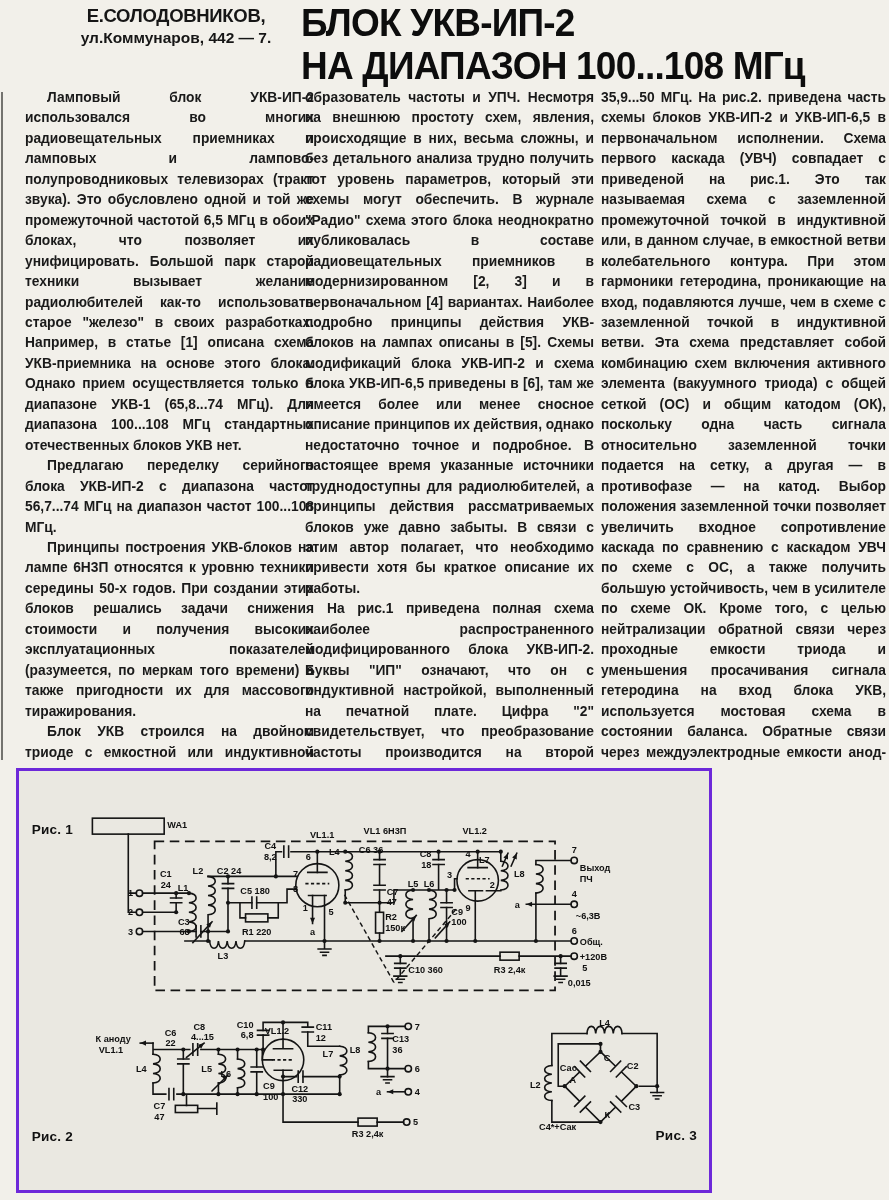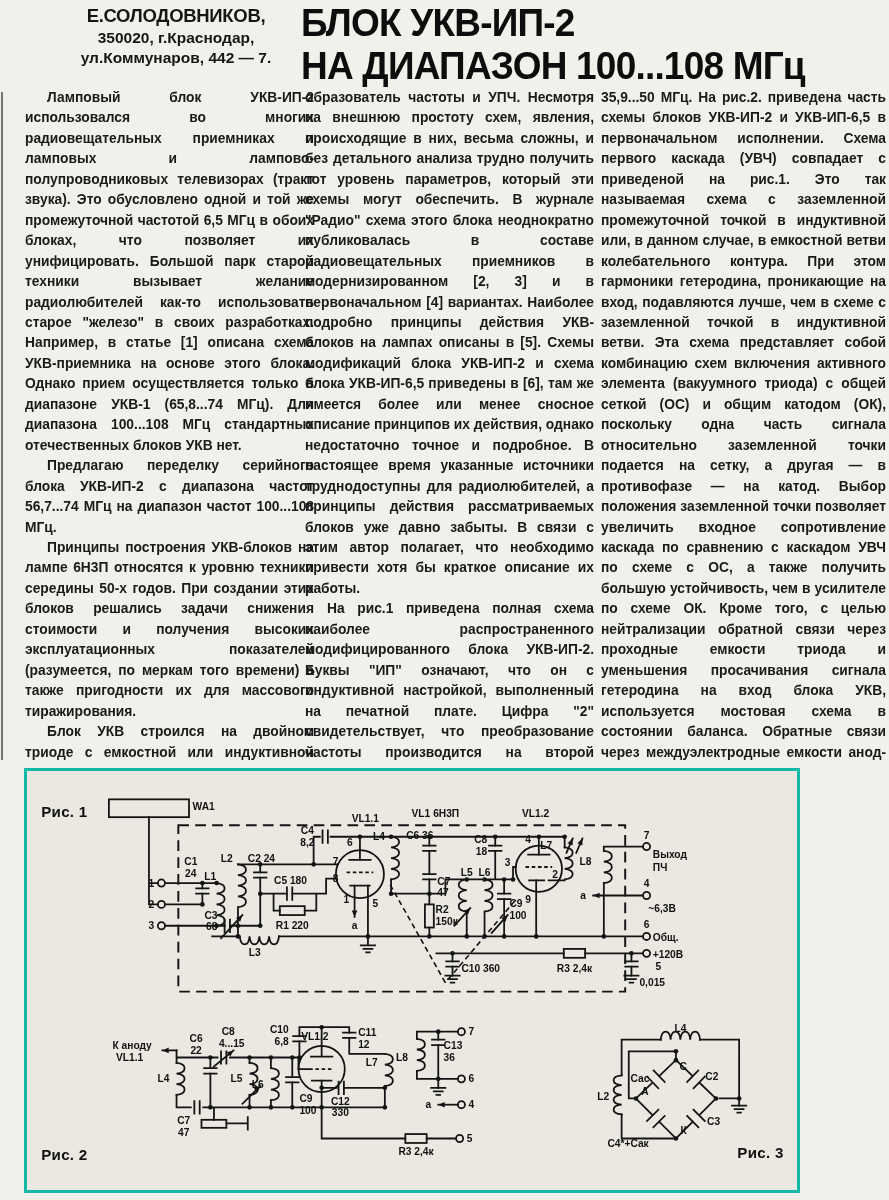--- a/index.html
+++ b/index.html
@@ -34,42 +34,41 @@
   .col p{text-indent:22px;}
   .col p.ni{text-indent:0;}
   #col1{left:25px;   width:289px;}
   #col2{left:305px; width:289px;}
   #col3{left:601px; width:285px;}
   .edge-line{
     position:absolute; left:1px; top:92px; width:2px; height:668px;
     background:#4a4a46; opacity:.75;
   }
   .figure-panel{
-    position:absolute; left:24px; top:768px; width:776px; height:425px;
-    border:3px solid #14b8a6; background:var(--diagram_bg);
+    position:absolute; left:16px; top:768px; width:696px; height:425px;
+    border:3px solid #6d28d9; background:var(--diagram_bg);
   }
   .figure-panel svg{display:block; width:100%; height:100%;}
   
   .w{stroke:#141414; stroke-width:2; fill:none; stroke-linecap:square;}
   .gd{stroke:#141414; stroke-width:2; fill:none; stroke-dasharray:4 3;}
   .dashbox{stroke:#141414; stroke-width:2.2; fill:none; stroke-dasharray:12 7;}
   .dash2{stroke:#141414; stroke-width:1.8; fill:none; stroke-dasharray:6 4;}
   .dot{fill:#141414;}
   svg text{font-family:"Liberation Sans", sans-serif; fill:#111; }
   svg text.sl{font-size:11.5px; font-weight:bold;}
   svg text.cap{font-size:17px; font-weight:bold; letter-spacing:0.3px;}
 </style>
 </head>
 <body>
 
 <div class="edge-line"></div>
 
 <div class="author">
   <div class="name">Е.СОЛОДОВНИКОВ,</div>
-  <div class="addr">350020, г.Краснодар,</div>
   <div class="addr">ул.Коммунаров, 442 — 7.</div>
 </div>
 <div class="title">
   <div>БЛОК УКВ-ИП-2</div>
   <div>НА ДИАПАЗОН 100...108 МГц</div>
 </div>
 
 <div class="col" id="col1">
   <p>Ламповый блок УКВ-ИП-2 использовался во многих радиовещательных приемниках и ламповых и лампово-полупроводниковых телевизорах (тракт звука). Это обусловлено одной и той же промежуточной частотой 6,5 МГц в обоих блоках, что позволяет их унифицировать. Большой парк старой техники вызывает желание радиолюбителей как-то использовать старое "железо" в своих разработках. Например, в статье [1] описана схема УКВ-приемника на основе этого блока. Однако прием осуществляется только в диапазоне УКВ-1 (65,8...74 МГц). Для диапазона 100...108 МГц стандартных отечественных блоков УКВ нет.</p>
   <p>Предлагаю переделку серийного блока УКВ-ИП-2 с диапазона частот 56,7...74 МГц на диапазон частот 100...108 МГц.</p>

